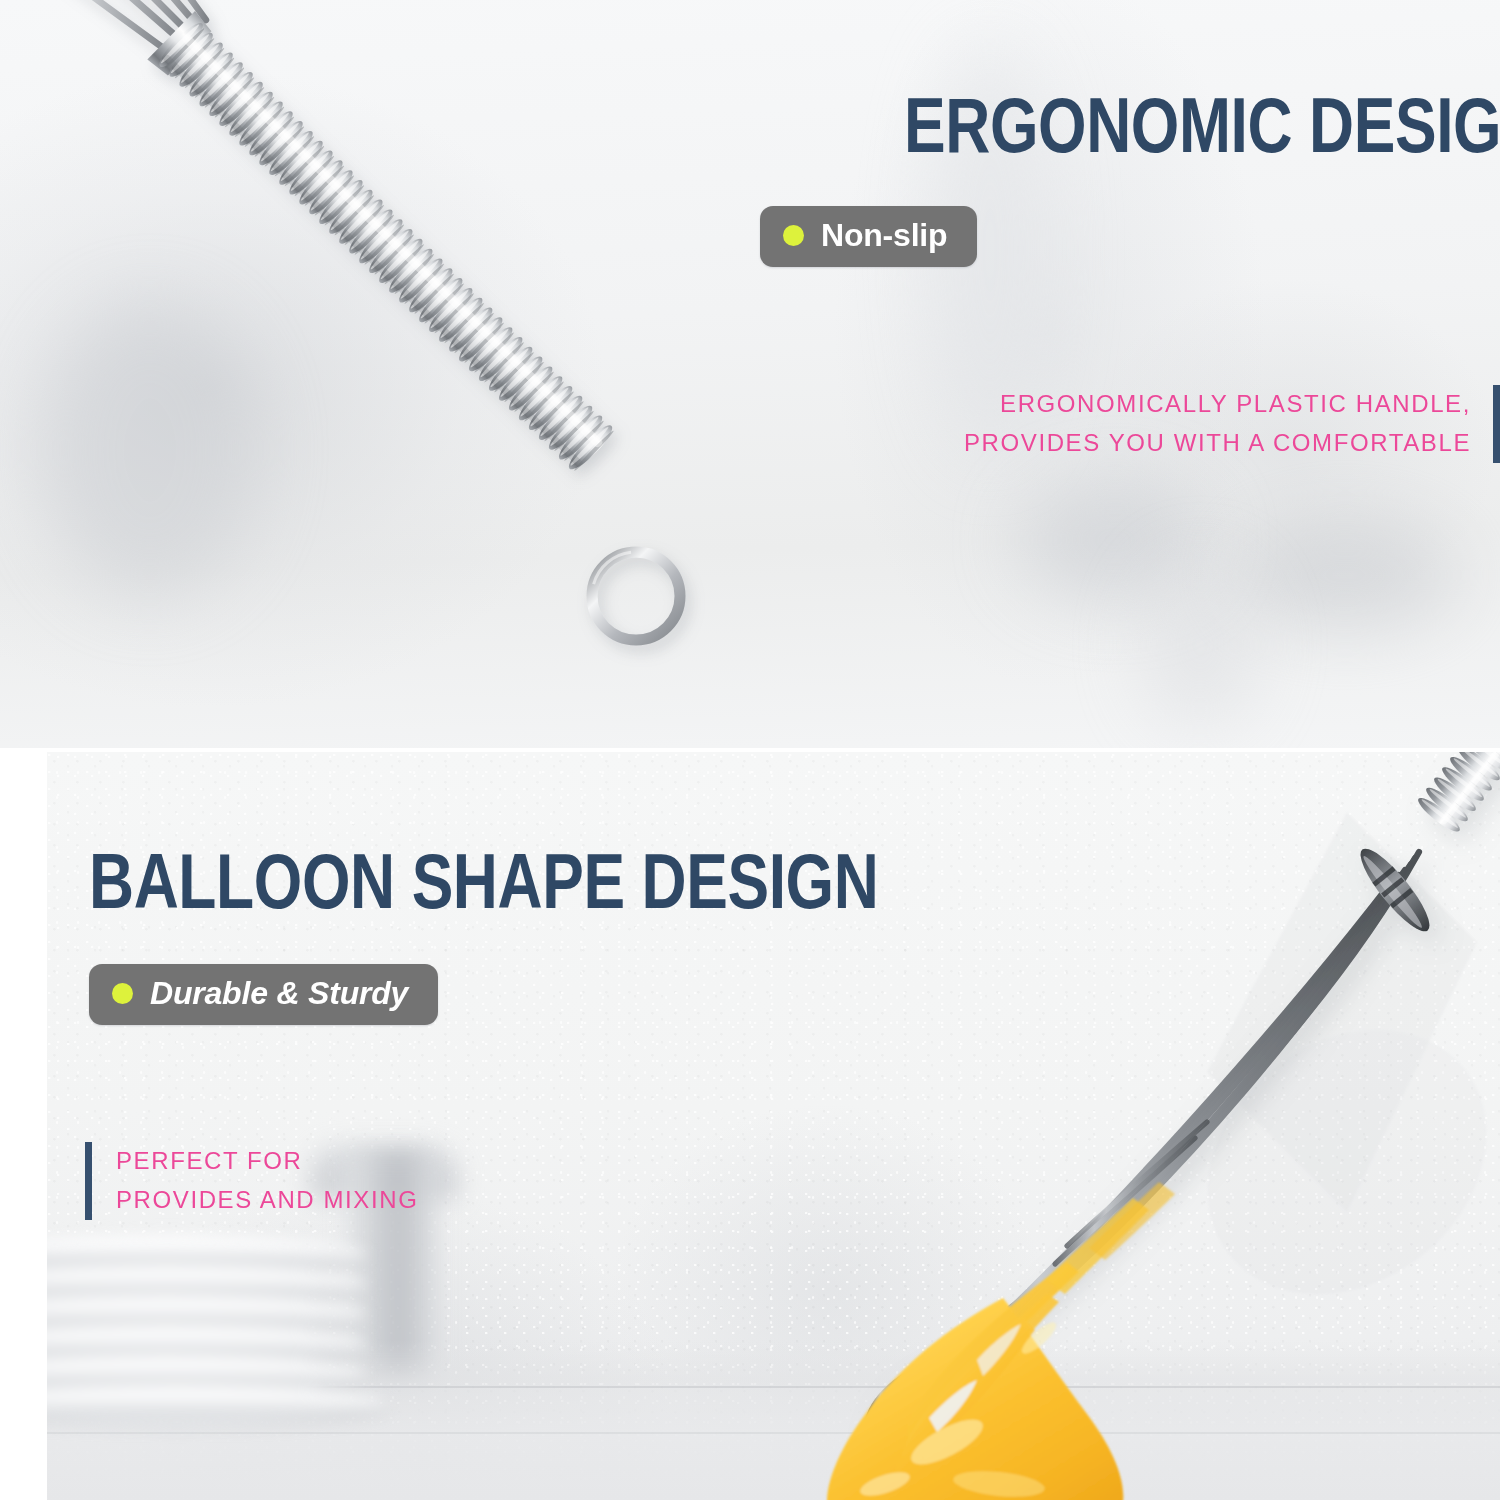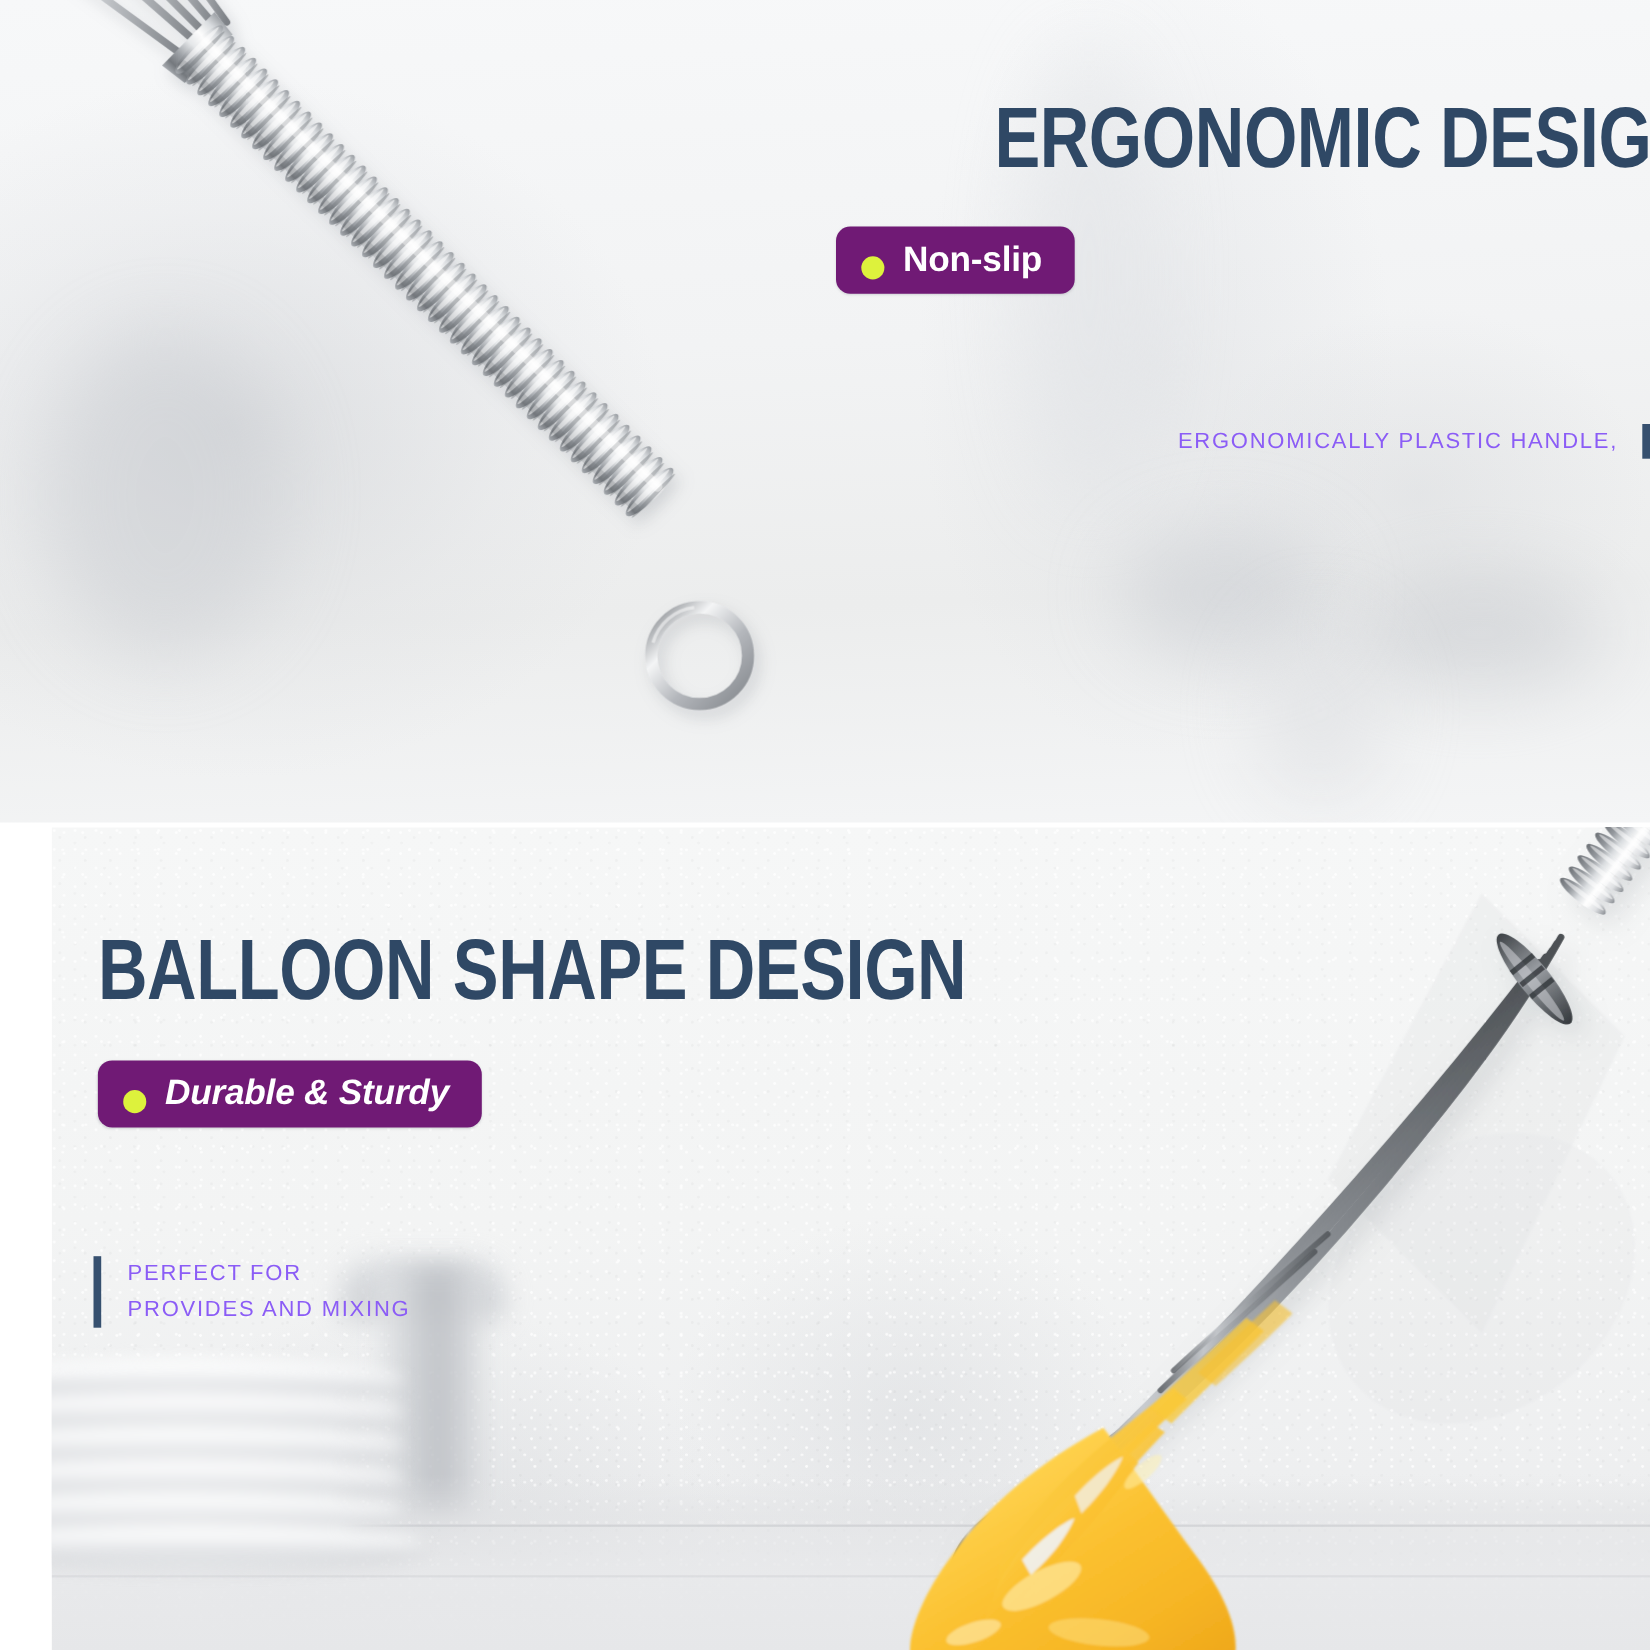--- a/index.html
+++ b/index.html
@@ -161,23 +161,23 @@
   .top-head-wrap { width:720px; text-align:right; }
 
   .badge-row {
     display:flex;
     gap:78px;
     margin-top:44px;
     justify-content:flex-start;
   }
   .badge {
     display:inline-flex;
-    align-items:flex-end;
+    align-items:center;
     gap:17px;
-    background:#701a75;
+    background:#737373;
     border-radius:13px;
     padding:11px 30px 13px 23px;
     box-shadow:0 1px 2px rgba(120,125,135,.25);
   }
   .badge-dot {
     width:21px; height:21px;
     border-radius:50%;
     background:#ddf23c;
     flex:0 0 auto;
   }
@@ -194,22 +194,22 @@
     left:700px; top:385px;
     width:800px;
     display:flex;
     align-items:stretch;
     justify-content:flex-end;
     gap:22px;
     z-index:20;
   }
   .body-lines-right { text-align:right; }
   .body-line {
-    font-size:20px;
-    color:#8b5cf6;
+    font-size:24px;
+    color:#ec4899;
     letter-spacing:1.6px;
     line-height:1.62;
     white-space:nowrap;
   }
   .accent-bar {
     width:7px;
     background:#36506f;
     flex:0 0 auto;
   }
 
@@ -359,20 +359,21 @@
         <div class="badge">
           <span class="badge-dot"></span>
           <span class="badge-label">Non-slip</span>
         </div>
       </div>
     </div>
 
     <div class="body-block-right">
       <div class="body-lines-right">
         <div class="body-line">ERGONOMICALLY PLASTIC HANDLE,</div>
+        <div class="body-line">PROVIDES YOU WITH A COMFORTABLE</div>
       </div>
       <div class="accent-bar"></div>
     </div>
 
   </div>
 
   <div class="panel-divider"></div>
 
   <div class="panel panel-bottom">
 

